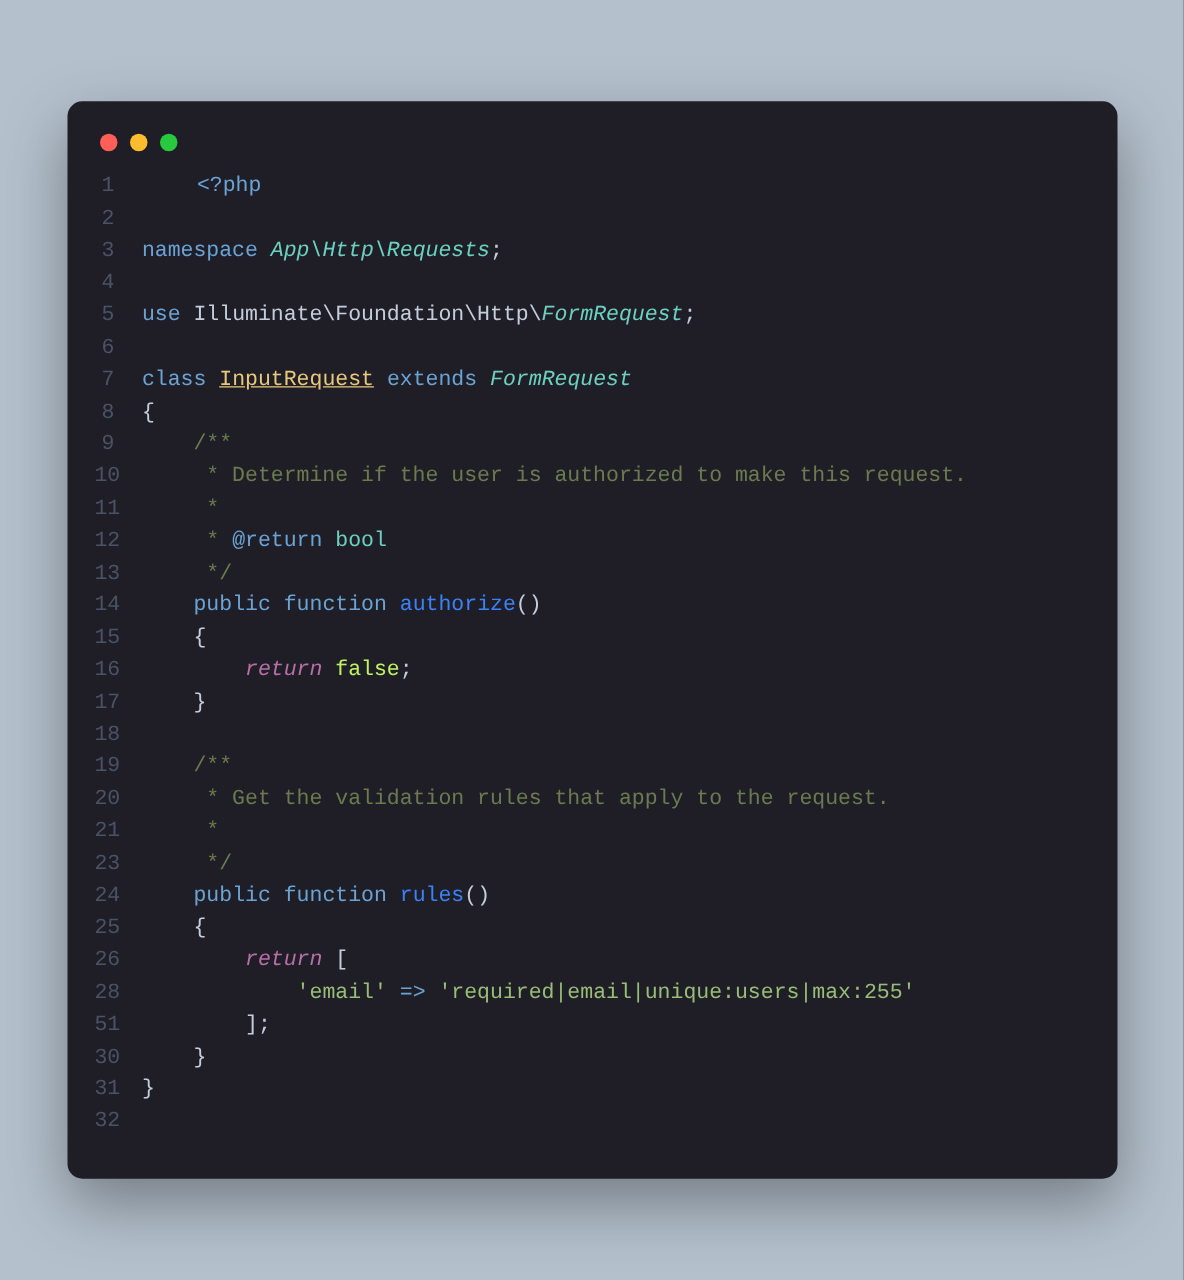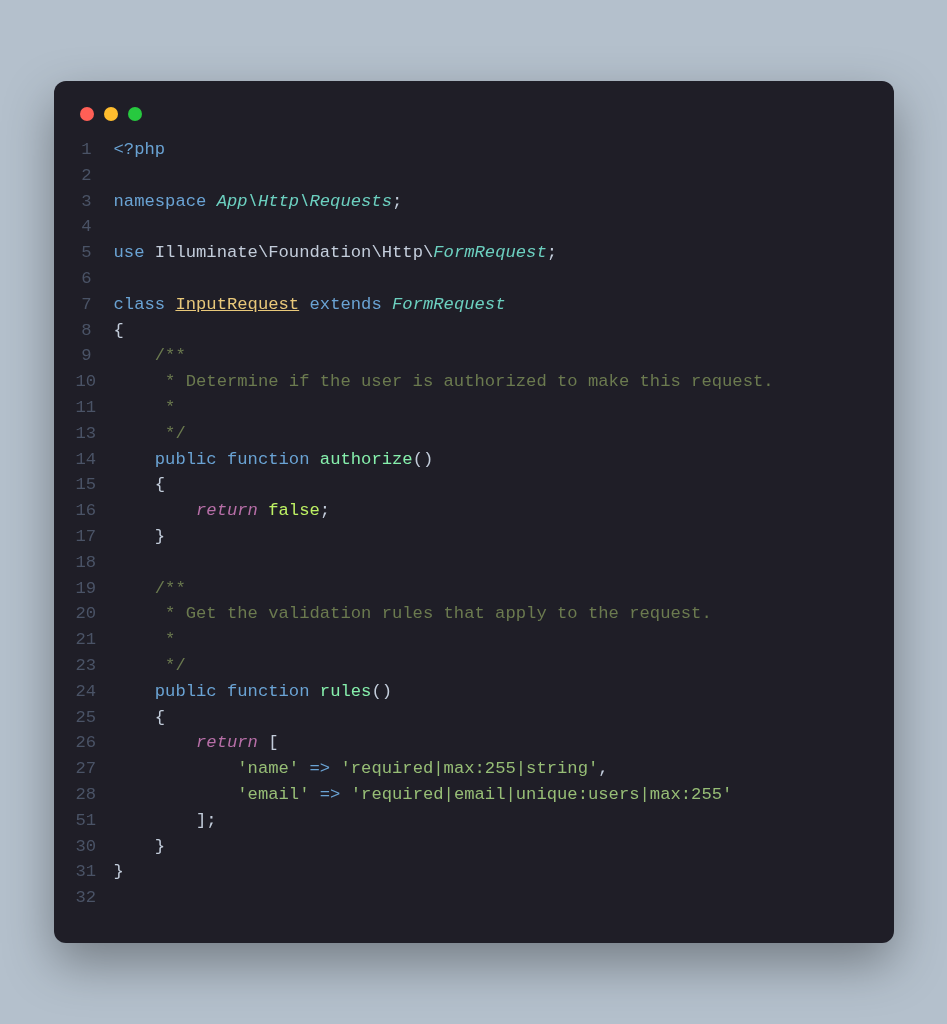--- a/index.html
+++ b/index.html
@@ -43,26 +43,26 @@
   .gutter {
     width: 38px;
     text-align: right;
     color: #4a5366;
     padding-right: 22px;
     flex-shrink: 0;
     user-select: none;
   }
   .content { flex: 1; }
   
-  .c-tag     { color: #6aa3d4; }   
+  .c-tag     { color: #6aa3d4; margin-left: 44px; }   
   .c-kw      { color: #6aa3d4; }   
   .c-ns      { color: #c3cddb; }   
   .c-type    { color: #6cd0c0; font-style: italic; }   
   .c-classname { color: #e8c87a; text-decoration: underline; } 
-  .c-fn      { color: #86efac; }   
+  .c-fn      { color: #3b82f6; }   
   .c-punct   { color: #c3cddb; }   
   .c-comment { color: #6b7a4f; }   
   .c-docann  { color: #6aa3d4; }   
   .c-doctype { color: #6cd0c0; }   
   .c-return  { color: #b86fa8; font-style: italic; }   
   .c-false   { color: #bef264; }   
   .c-string  { color: #97be76; }   
   .c-arrow   { color: #6aa3d4; }   
 </style>
 </head>
@@ -80,33 +80,33 @@
     <div class="line"><span class="gutter">2</span><span class="content"></span></div>
     <div class="line"><span class="gutter">3</span><span class="content"><span class="c-kw">namespace</span><span class="c-ns"> </span><span class="c-type">App\Http\Requests</span><span class="c-punct">;</span></span></div>
     <div class="line"><span class="gutter">4</span><span class="content"></span></div>
     <div class="line"><span class="gutter">5</span><span class="content"><span class="c-kw">use</span><span> </span><span class="c-ns">Illuminate\Foundation\Http\</span><span class="c-type">FormRequest</span><span class="c-punct">;</span></span></div>
     <div class="line"><span class="gutter">6</span><span class="content"></span></div>
     <div class="line"><span class="gutter">7</span><span class="content"><span class="c-kw">class</span><span> </span><span class="c-classname">InputRequest</span><span> </span><span class="c-kw">extends</span><span> </span><span class="c-type">FormRequest</span></span></div>
     <div class="line"><span class="gutter">8</span><span class="content"><span class="c-punct">{</span></span></div>
     <div class="line"><span class="gutter">9</span><span class="content"><span class="c-comment">    /**</span></span></div>
     <div class="line"><span class="gutter">10</span><span class="content"><span class="c-comment">     * Determine if the user is authorized to make this request.</span></span></div>
     <div class="line"><span class="gutter">11</span><span class="content"><span class="c-comment">     *</span></span></div>
+    <div class="line"><span class="gutter">12</span><span class="content"><span class="c-comment">     * </span><span class="c-docann">@return</span><span class="c-comment"> </span><span class="c-doctype">bool</span></span></div>
     <div class="line"><span class="gutter">13</span><span class="content"><span class="c-comment">     */</span></span></div>
     <div class="line"><span class="gutter">14</span><span class="content"><span>    </span><span class="c-kw">public</span><span> </span><span class="c-kw">function</span><span> </span><span class="c-fn">authorize</span><span class="c-punct">()</span></span></div>
     <div class="line"><span class="gutter">15</span><span class="content"><span class="c-punct">    {</span></span></div>
     <div class="line"><span class="gutter">16</span><span class="content"><span>        </span><span class="c-return">return</span><span> </span><span class="c-false">false</span><span class="c-punct">;</span></span></div>
     <div class="line"><span class="gutter">17</span><span class="content"><span class="c-punct">    }</span></span></div>
     <div class="line"><span class="gutter">18</span><span class="content"></span></div>
     <div class="line"><span class="gutter">19</span><span class="content"><span class="c-comment">    /**</span></span></div>
     <div class="line"><span class="gutter">20</span><span class="content"><span class="c-comment">     * Get the validation rules that apply to the request.</span></span></div>
     <div class="line"><span class="gutter">21</span><span class="content"><span class="c-comment">     *</span></span></div>
     <div class="line"><span class="gutter">23</span><span class="content"><span class="c-comment">     */</span></span></div>
     <div class="line"><span class="gutter">24</span><span class="content"><span>    </span><span class="c-kw">public</span><span> </span><span class="c-kw">function</span><span> </span><span class="c-fn">rules</span><span class="c-punct">()</span></span></div>
     <div class="line"><span class="gutter">25</span><span class="content"><span class="c-punct">    {</span></span></div>
     <div class="line"><span class="gutter">26</span><span class="content"><span>        </span><span class="c-return">return</span><span class="c-punct"> [</span></span></div>
-    <div class="line"><span class="gutter">27</span><span class="content"><span>            </span><span class="c-string">'name'</span><span class="c-arrow"> =&gt; </span><span class="c-string">'required|max:255|string'</span><span class="c-punct">,</span></span></div>
     <div class="line"><span class="gutter">28</span><span class="content"><span>            </span><span class="c-string">'email'</span><span class="c-arrow"> =&gt; </span><span class="c-string">'required|email|unique:users|max:255'</span></span></div>
     <div class="line"><span class="gutter">51</span><span class="content"><span class="c-punct">        ];</span></span></div>
     <div class="line"><span class="gutter">30</span><span class="content"><span class="c-punct">    }</span></span></div>
     <div class="line"><span class="gutter">31</span><span class="content"><span class="c-punct">}</span></span></div>
     <div class="line"><span class="gutter">32</span><span class="content"></span></div>
   </div>
 </div>
 
 </body></html>

